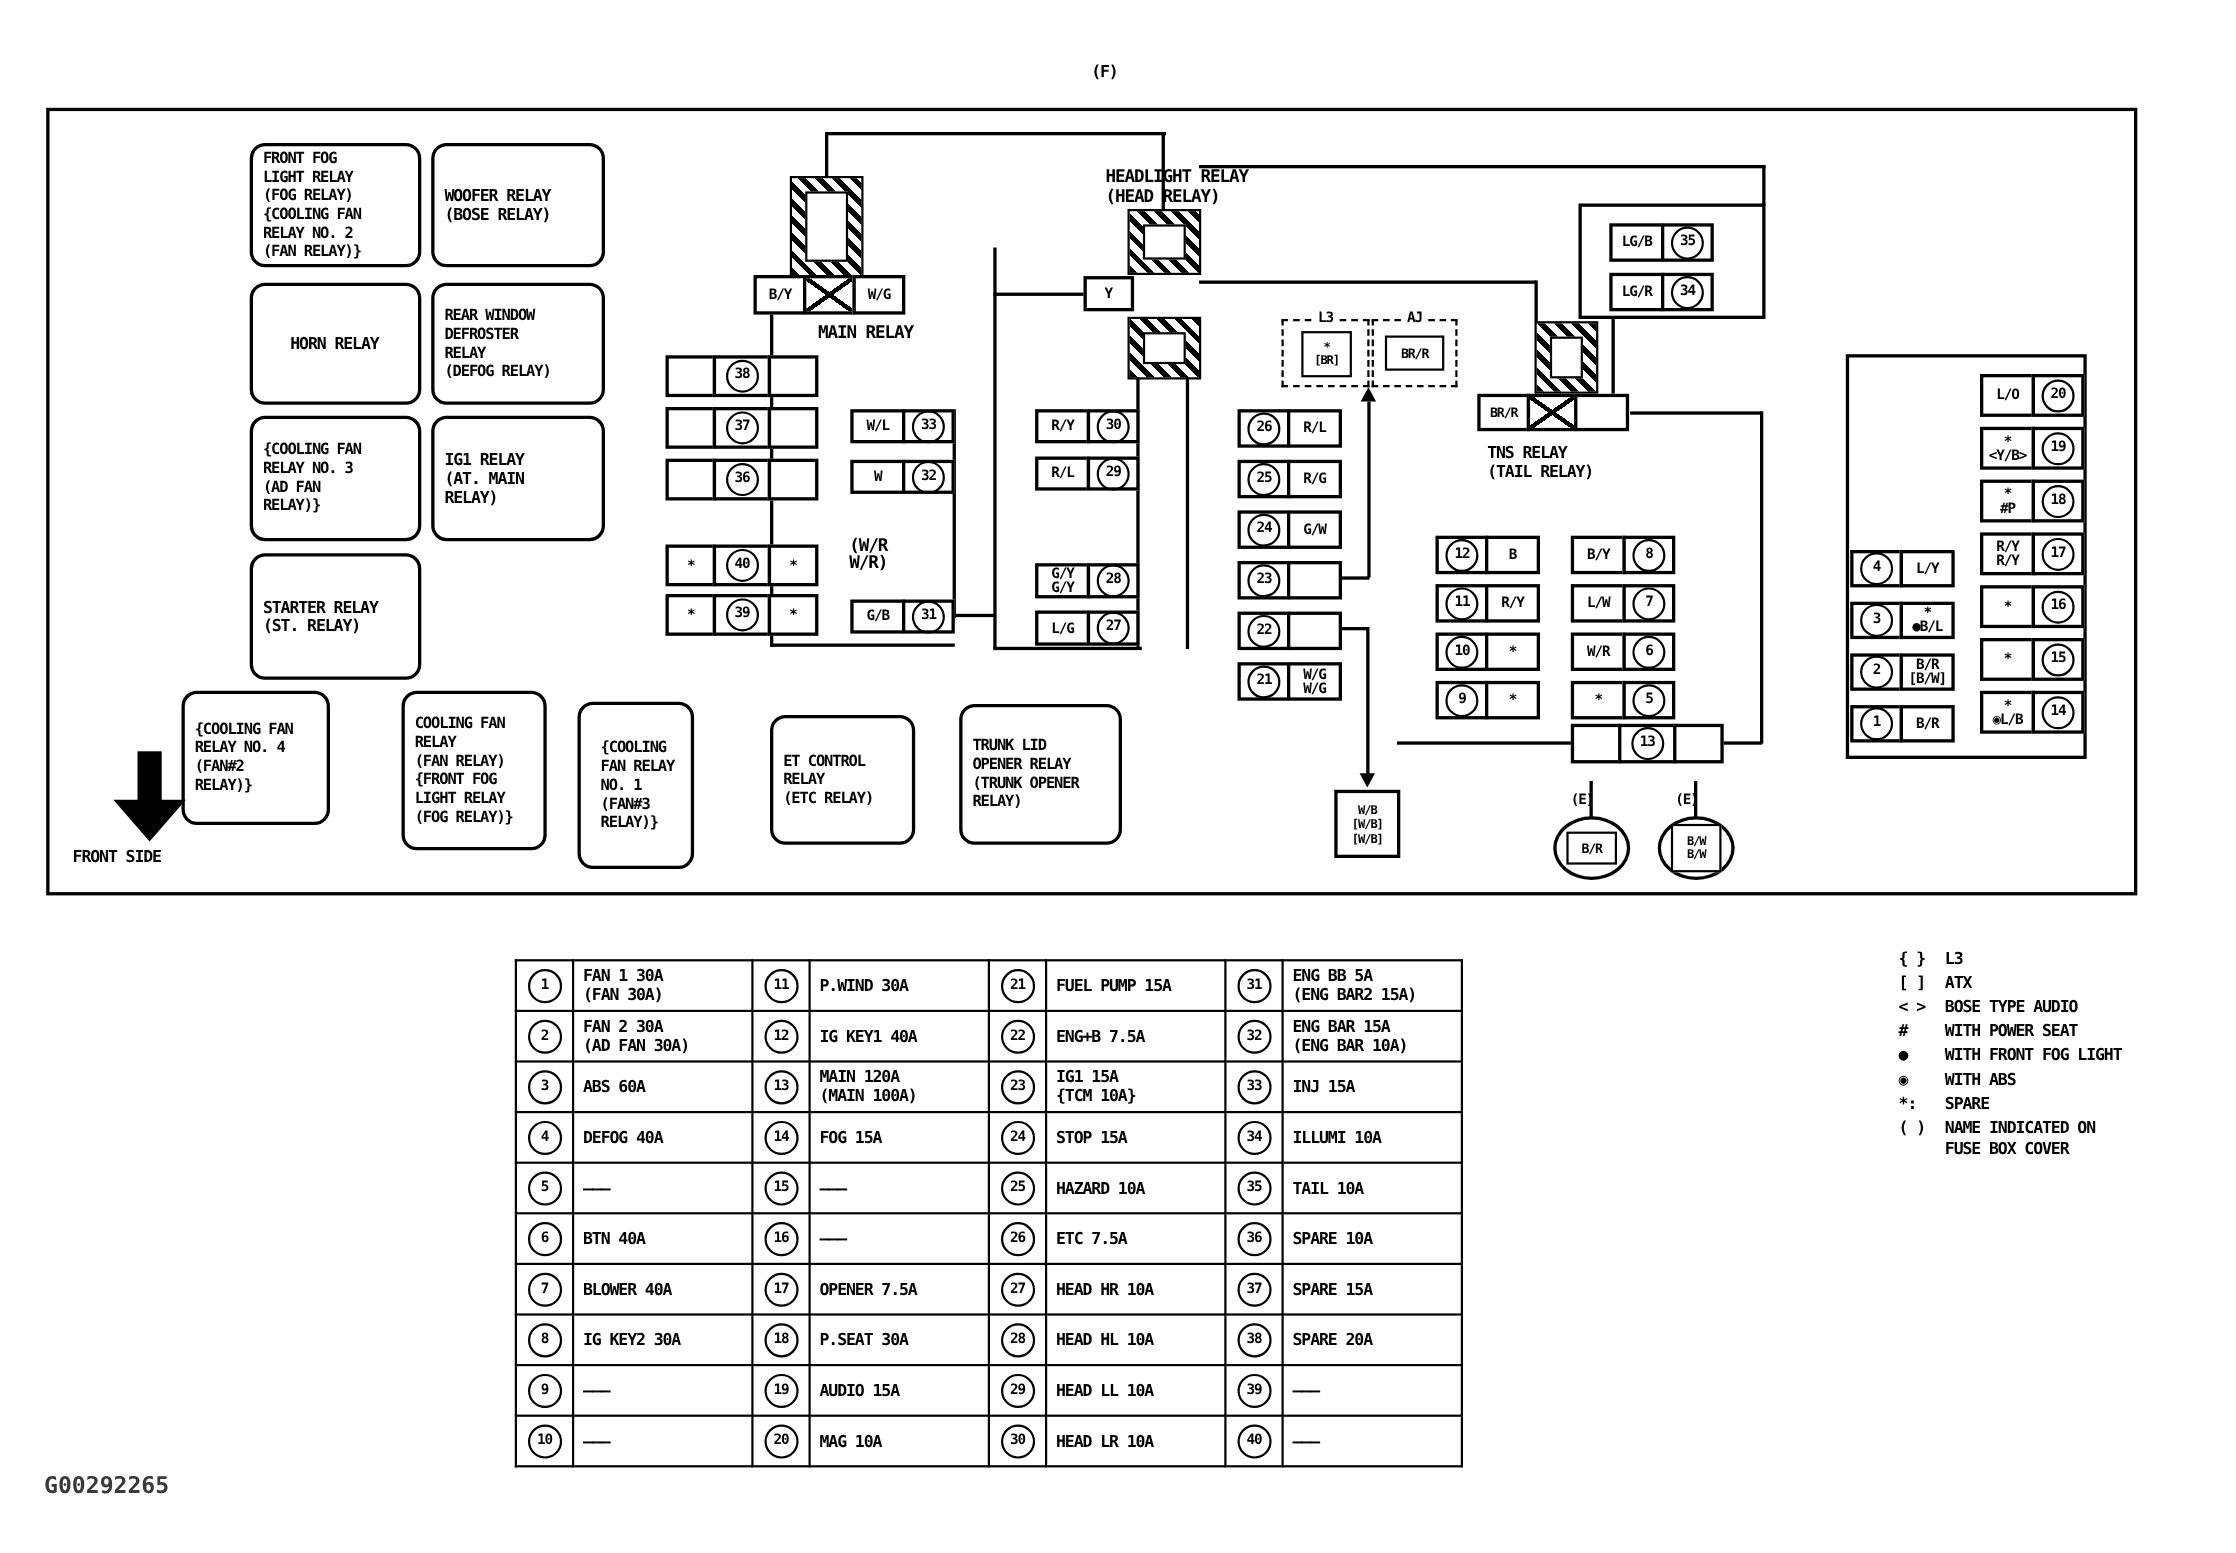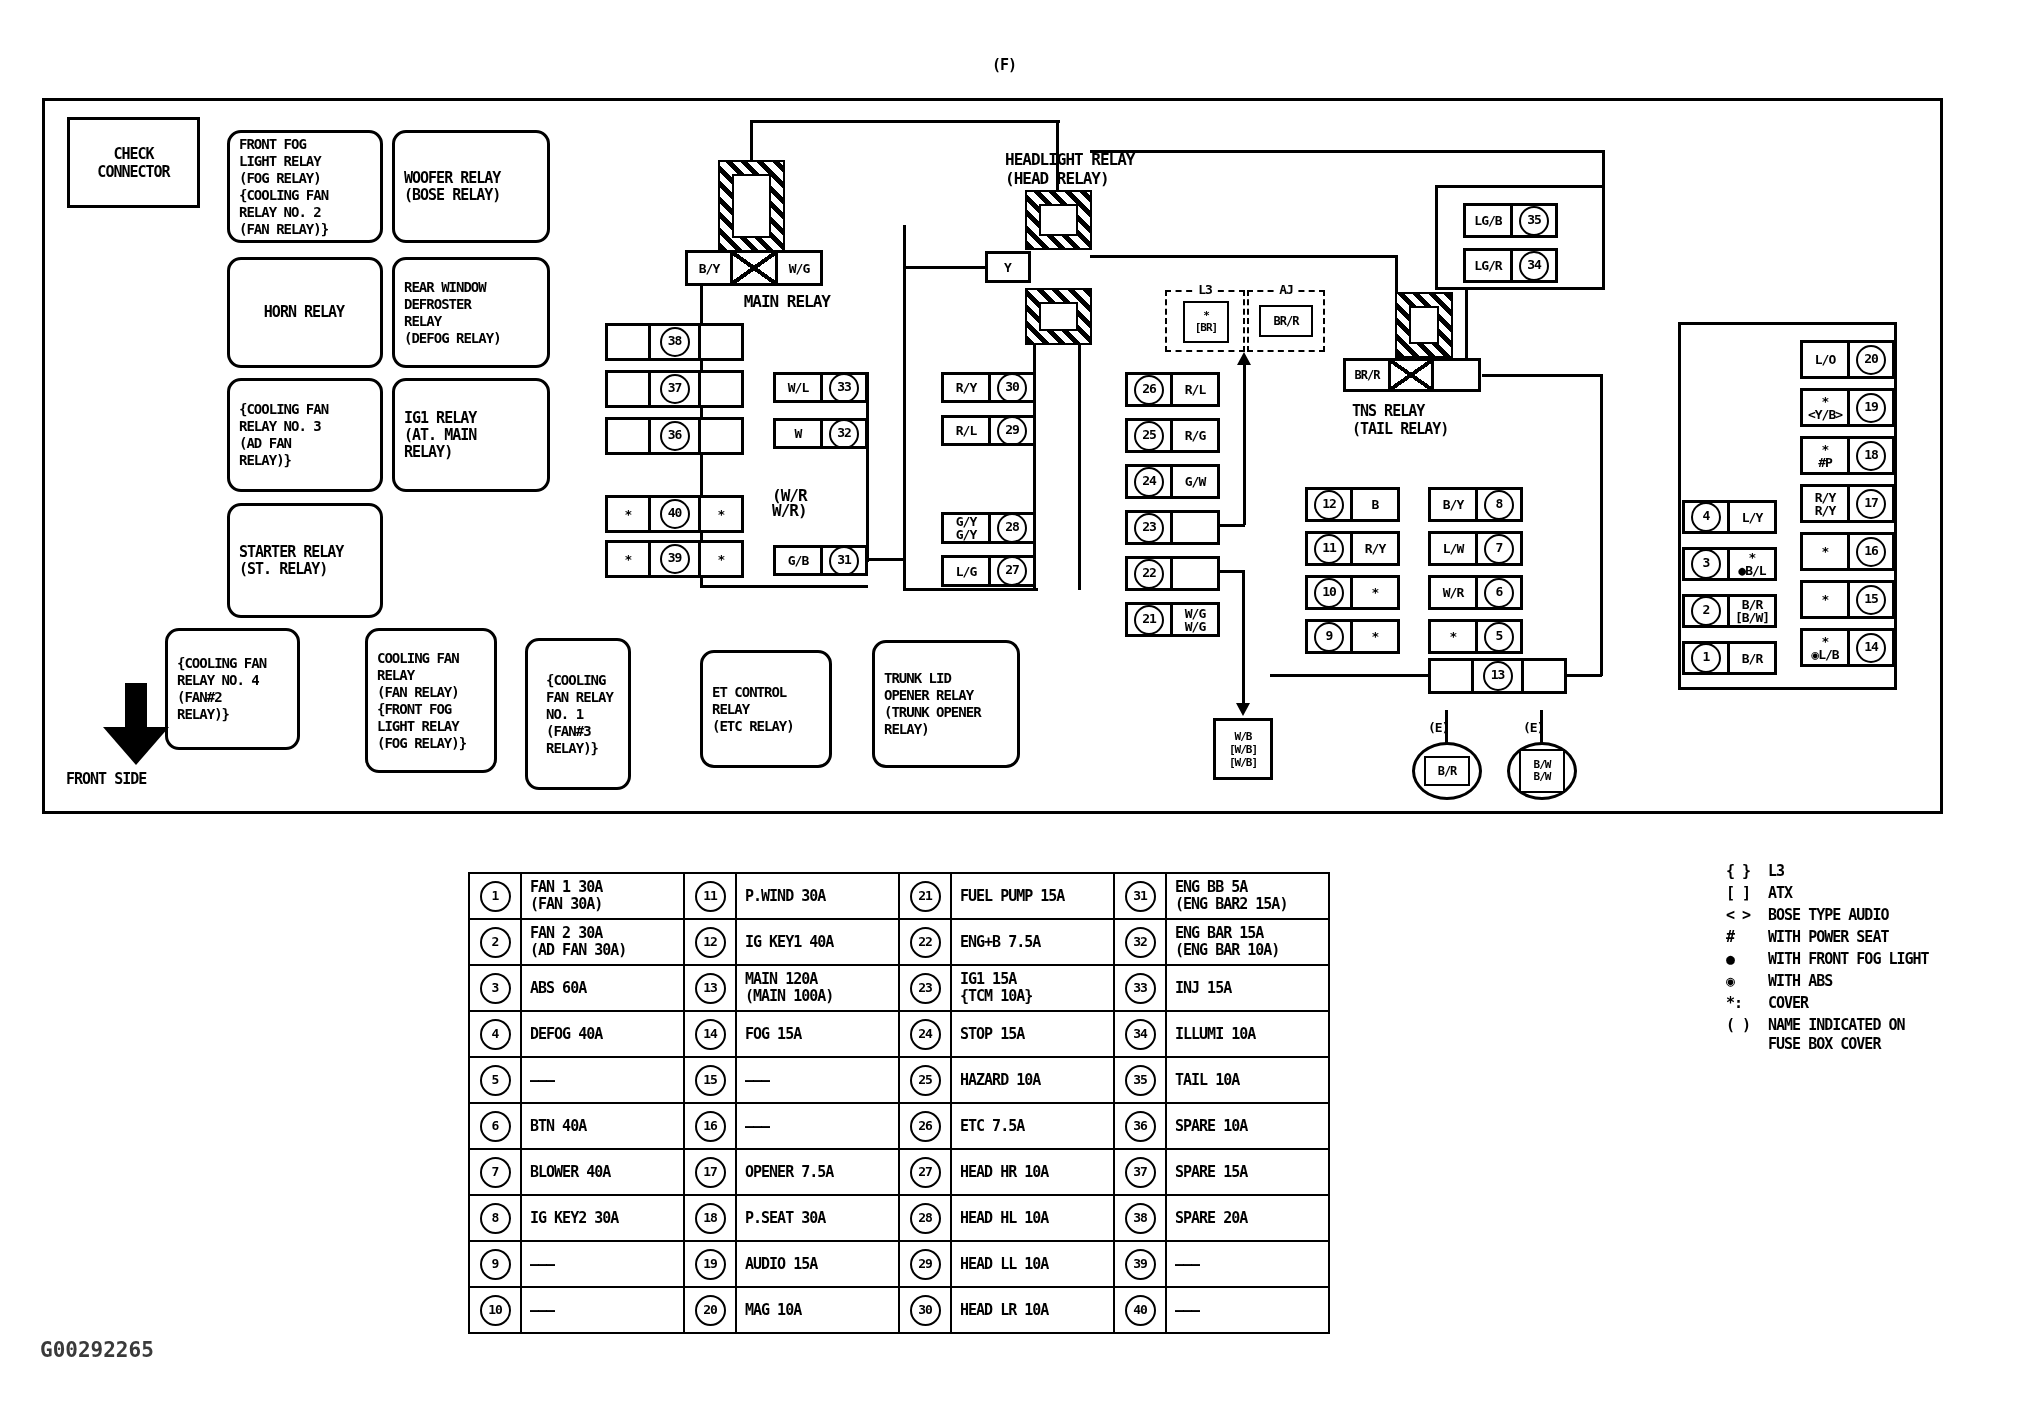--- a/index.html
+++ b/index.html
@@ -116,22 +116,20 @@
   <div class="wire" style="left:1482px;top:374px;width:120px;height:3px;"></div>
   <div class="wire" style="left:1600px;top:374px;width:3px;height:302px;"></div>
   <div class="wire" style="left:1270px;top:674px;width:332px;height:3px;"></div>
   <div class="wire" style="left:1445px;top:710px;width:3px;height:33px;"></div>
   <div class="wire" style="left:1540px;top:710px;width:3px;height:33px;"></div>
   <div class="wire" style="left:1465px;top:288px;width:3px;height:70px;"></div>
   <div class="wire" style="left:867px;top:558px;width:38px;height:3px;"></div>
   <div class="rectline" style="left:1435px;top:185px;width:170px;height:105px;"></div>
   <div class="rectline" style="left:1678px;top:322px;width:219px;height:368px;"></div>
 
-  <div class="box pre" style="left:67px;top:117px;width:133px;height:91px;display:flex;align-items:center;justify-content:center;text-align:center;font-size:15px;line-height:18px;letter-spacing:-1px;">CHECK
-CONNECTOR</div>
 
   <div class="relay pre" style="left:227px;top:130px;width:156px;height:113px;">FRONT FOG
 LIGHT RELAY
 (FOG RELAY)
 {COOLING FAN
 RELAY NO. 2
 (FAN RELAY)}</div>
   <div class="relay pre c" style="left:227px;top:257px;width:156px;height:111px;font-size:15px;">HORN RELAY</div>
   <div class="relay pre" style="left:227px;top:378px;width:156px;height:114px;">{COOLING FAN
 RELAY NO. 3
@@ -640,21 +638,21 @@
       <div class="leg-row">
         <span class="leg-sym">●</span>
         <span class="leg-txt">WITH FRONT FOG LIGHT</span>
       </div>
       <div class="leg-row">
         <span class="leg-sym">◉</span>
         <span class="leg-txt">WITH ABS</span>
       </div>
       <div class="leg-row">
         <span class="leg-sym">*:</span>
-        <span class="leg-txt">COVER</span>
+        <span class="leg-txt">SPARE</span>
       </div>
       <div class="leg-row">
         <span class="leg-sym">( )</span>
         <span class="leg-txt">NAME INDICATED ON
 FUSE BOX COVER</span>
       </div>
     </div>
 
   <div class="lbl" style="left:40px;top:1338px;font-size:21px;color:#3a3a3a;letter-spacing:0;">G00292265</div>
 

